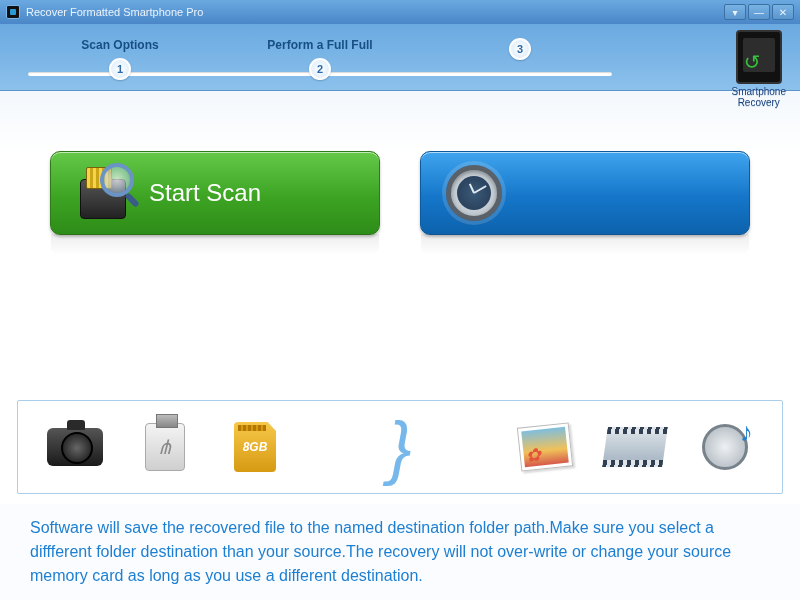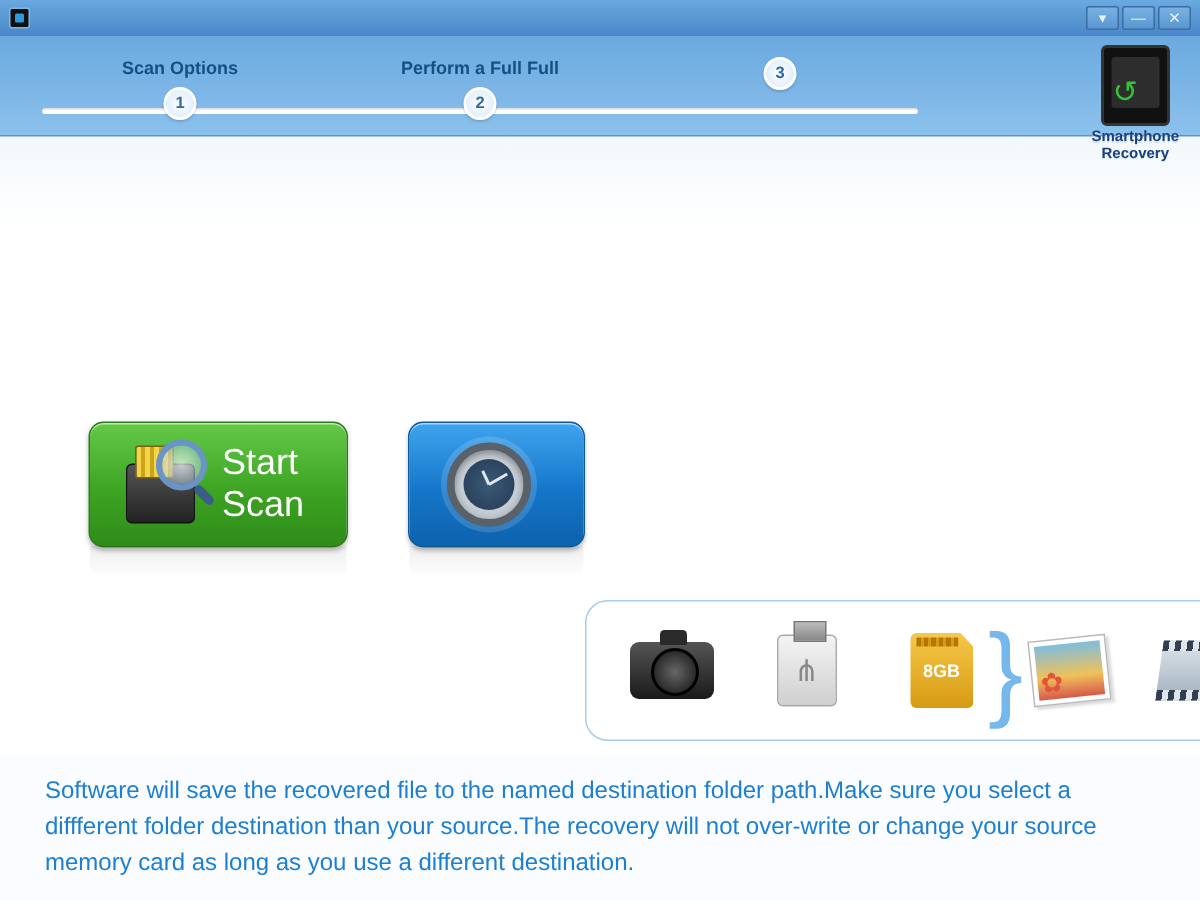--- a/index.html
+++ b/index.html
@@ -17,24 +17,24 @@
 .header { background:linear-gradient(#6aa9e0 0%,#8cc1ec 100%); padding:10px 20px 10px 20px; position:relative; border-bottom:1px solid #5c94c9; }
 .steps { display:flex; align-items:flex-start; position:relative; width:600px; margin-top:4px; }
 .step-track { position:absolute; top:34px; left:8px; right:8px; height:4px; background:#fff; border-radius:2px; box-shadow:0 1px 1px rgba(0,0,0,.15) inset; }
 .step { flex:1; text-align:center; position:relative; }
 .step .label { font-size:12px; font-weight:bold; color:#174f85; margin-bottom:6px; white-space:nowrap; }
 .step .dot { width:22px; height:22px; margin:0 auto; background:radial-gradient(#fff,#d6e9fa); border:2px solid #fff; border-radius:50%; color:#2e6aa8; font-size:11px; font-weight:bold; display:flex; align-items:center; justify-content:center; box-shadow:0 1px 2px rgba(0,0,0,.2); position:relative; z-index:1; }
 .brand { position:absolute; right:14px; top:6px; text-align:center; }
 .brand .phone { width:46px; height:54px; margin:0 auto 2px; background:#111; border-radius:4px; border:2px solid #333; position:relative; }
 .brand .phone:before { content:""; position:absolute; left:5px; right:5px; top:6px; bottom:10px; background:#2d2d2d; border-radius:2px; }
 .brand .phone:after { content:"↺"; position:absolute; left:6px; bottom:8px; color:#35c23a; font-size:20px; }
-.brand .txt { font-size:10px; font-weight:bold; color:#1a3f7a; text-shadow:0 1px 0 #cfe4f6; }
+.brand .txt { font-size:10px; font-weight:normal; color:#1a3f7a; text-shadow:0 1px 0 #cfe4f6; }
 
 
-.body { flex:1; background:linear-gradient(#f3f8fc 0%,#fff 15%,#fff 100%); padding:60px 59px 10px; display:flex; flex-direction:row;align-items:center; }
+.body { flex:1; background:linear-gradient(#f3f8fc 0%,#fff 15%,#fff 100%); padding:60px 17px 10px; display:flex; flex-direction:column; }
 .actions { display:flex; gap:40px; justify-content:center; }
 .bigbtn { flex:1; max-width:330px; height:84px; border-radius:10px; display:flex; align-items:center; padding:0 18px; cursor:pointer; box-shadow:0 2px 3px rgba(0,0,0,.25), inset 0 1px 0 rgba(255,255,255,.6); color:#fff; font-size:24px; position:relative; }
 .bigbtn.green { background:linear-gradient(#65c948 0%,#3da423 55%,#2e8c18 100%); border:1px solid #2e7a18; }
 .bigbtn.blue  { background:linear-gradient(#3fa4ee 0%,#1576c9 55%,#0d62ac 100%); border:1px solid #0e5a9c; }
 .bigbtn .icon { width:70px; height:70px; margin-right:10px; display:flex; align-items:center; justify-content:center; }
 .bigbtn .reflection { position:absolute; left:0; right:0; top:100%; height:30px; background:linear-gradient(rgba(0,0,0,.07),transparent); border-radius:0 0 10px 10px; transform:scaleY(.7); transform-origin:top; }
 
 
 .drive { position:relative; width:60px; height:60px; }
 .drive .disk { position:absolute; left:6px; top:16px; width:46px; height:40px; background:linear-gradient(#555,#222); border-radius:4px; border:1px solid #111; }
@@ -43,21 +43,21 @@
 .drive .mag:after { content:""; position:absolute; right:-10px; bottom:-10px; width:16px; height:6px; background:#3b5c88; transform:rotate(45deg); border-radius:3px; }
 
 
 .clock { width:56px; height:56px; border-radius:50%; background:radial-gradient(#e8edf1,#aab4bd); border:5px solid #5b6168; position:relative; box-shadow:inset 0 2px 4px rgba(0,0,0,.3), 0 0 0 4px rgba(255,255,255,.15); }
 .clock:before { content:""; position:absolute; inset:6px; border-radius:50%; background:radial-gradient(#3a5978,#243a53); }
 .clock .hand { position:absolute; left:50%; top:50%; width:2px; height:14px; background:#dfe8ef; transform-origin:bottom; }
 .clock .hand.h { transform:translate(-50%,-100%) rotate(-25deg); height:10px; }
 .clock .hand.m { transform:translate(-50%,-100%) rotate(60deg); }
 
 
-.media-panel { margin-top:auto; border:1px solid #a9cdeb; border-radius:15px; padding:16px 26px; display:flex; align-items:center; justify-content:space-between; background:#fff; }
+.media-panel { margin-top:auto; border:1px solid #a9cdeb; border-radius:2px; padding:16px 26px; display:flex; align-items:center; justify-content:space-between; background:#fff;font-style:italic; }
 .media-group { display:flex; gap:28px; align-items:center; }
 .brace { font-size:70px; color:#76b8eb; font-weight:100; line-height:60px; }
 .mi { width:62px; height:56px; display:flex; align-items:center; justify-content:center; }
 
 
 .mi.camera .c-body { width:56px; height:38px; background:linear-gradient(#555,#1a1a1a); border-radius:6px; position:relative; }
 .mi.camera .c-body:before { content:""; position:absolute; top:-8px; left:20px; width:18px; height:10px; background:#2a2a2a; border-radius:3px 3px 0 0; }
 .mi.camera .c-body:after { content:""; position:absolute; left:14px; top:4px; width:28px; height:28px; border-radius:50%; background:radial-gradient(#666,#111); border:2px solid #000; }
 
 
@@ -86,20 +86,21 @@
 
 .note { font-size:16px; color:#1d7fd1; padding:12px 30px; line-height:1.5; background:#fafcff; }
 </style>
 </head>
 <body>
 
 <div class="window">
 
   <div class="titlebar">
     <div class="app-icon"></div>
+    <div>Recover Formatted Smartphone Pro</div>
     <div class="spacer"></div>
     <div class="winbtn">▾</div>
     <div class="winbtn">—</div>
     <div class="winbtn">✕</div>
   </div>
 
   <div class="header">
     <div class="steps">
       <div class="step-track"></div>
       <div class="step">

